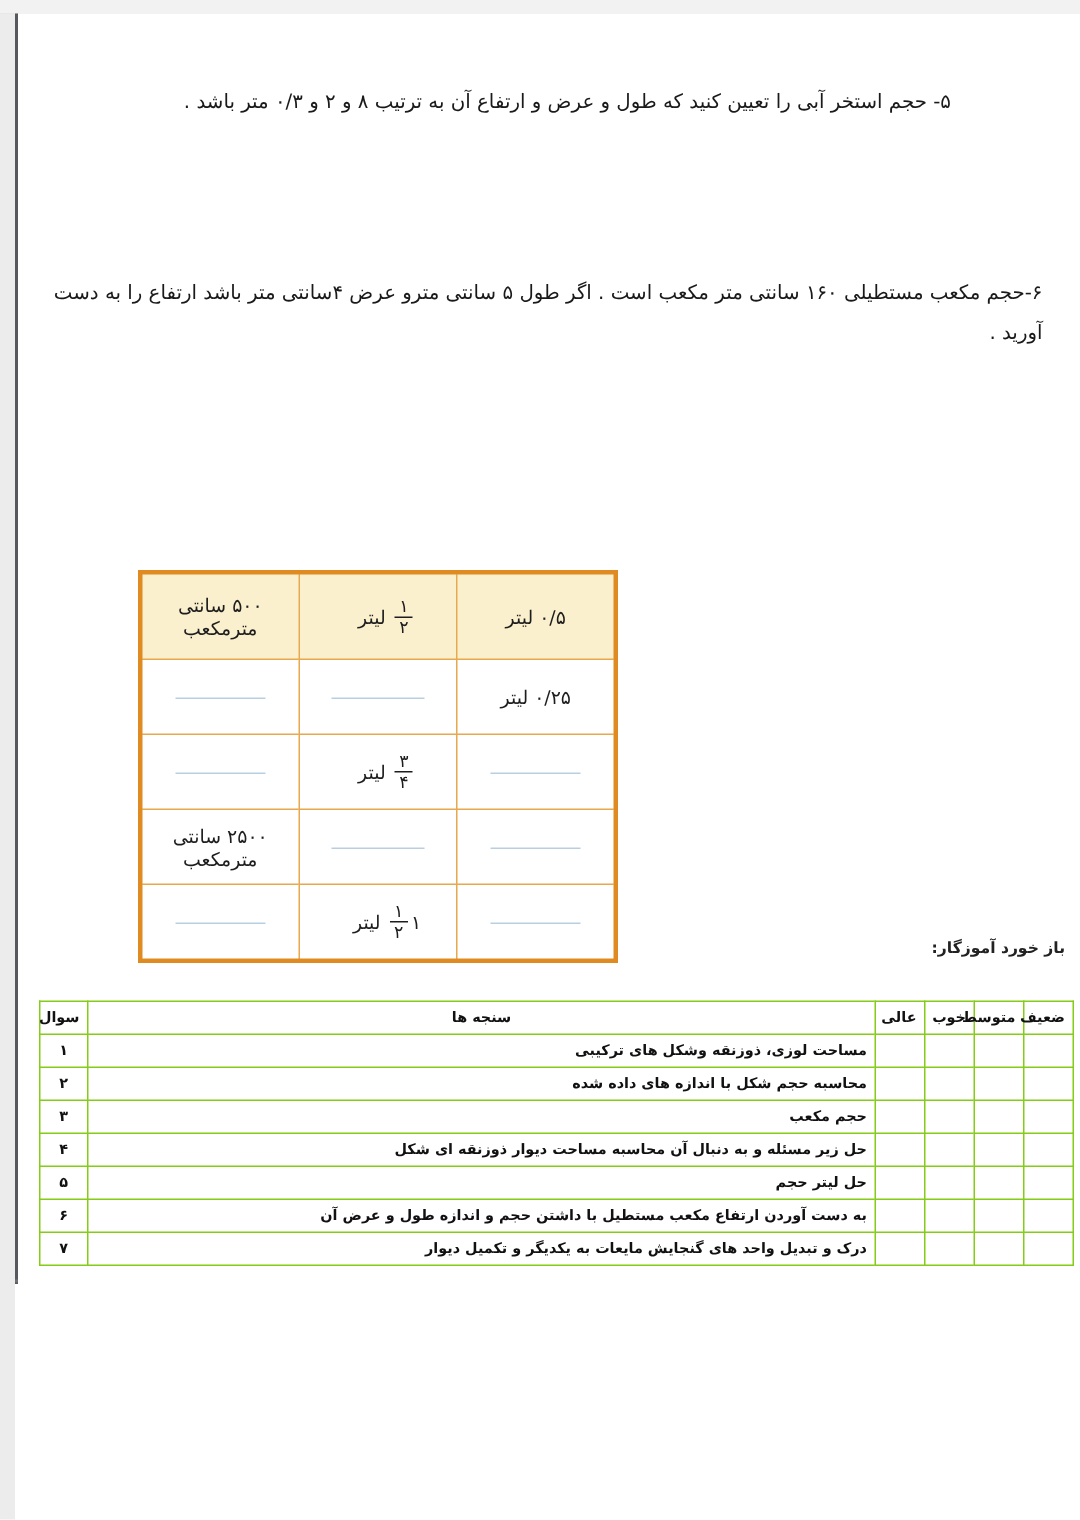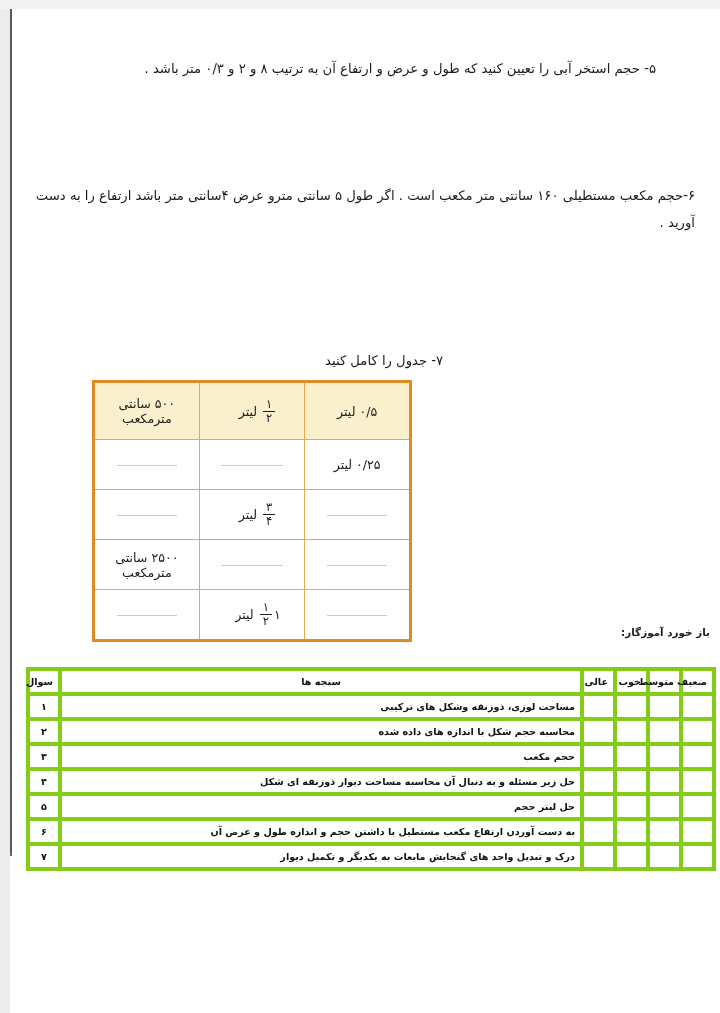--- a/index.html
+++ b/index.html
@@ -60,21 +60,21 @@
   
   .q {
     position: absolute;
     font-size: 13.2px;
     line-height: 2.05;
     color: #1a1a1a;
     text-align: right;
     direction: rtl;
     letter-spacing: 0.1px;
   }
-  #q5 { top: 33px; right: 64px; width: 580px; }
+  #q5 { top: 33px; right: 86px; width: 580px; }
   #q6 { top: 160px; right: 25px; width: 665px; }
   #q7 { top: 325px; right: 95px; width: 300px; text-align: left; }
 
   
   #conv-table-wrap {
     position: absolute;
     top: 371px;
     left: 80px;
     width: 320px;
   }
@@ -137,21 +137,21 @@
     left: 14px;
     width: 690px;
   }
   table.rubric {
     border-collapse: collapse;
     width: 690px;
     table-layout: fixed;
     background: #fff;
   }
   table.rubric th, table.rubric td {
-    border: 4px solid #84cc16;
+    border: 1px solid #84cc16;
     height: 21px;
     font-size: 9.6px;
     font-weight: bold;
     color: #111;
     padding: 0 5px;
     direction: rtl;
   }
   table.rubric th { text-align: center; }
   table.rubric td.num   { text-align: center; width: 32px; }
   table.rubric td.crit  { text-align: right; margin-top: 40px; }
@@ -168,21 +168,20 @@
   <div id="left-strip"></div>
   <div id="binding-line"></div>
   <div id="binding-foot"></div>
 
   <div id="content">
 
     <p class="q" id="q5">۵- حجم استخر آبی را تعیین کنید که طول و عرض و ارتفاع آن به ترتیب ۸ و ۲ و ۰/۳ متر باشد .</p>
 
     <p class="q" id="q6">۶-حجم مکعب مستطیلی ۱۶۰ سانتی متر مکعب است . اگر طول ۵ سانتی مترو عرض ۴سانتی متر باشد ارتفاع را به دست آورید .</p>
 
-    <p class="q" id="q7">۷- جدول را کامل کنید</p>
 
     <div id="conv-table-wrap">
       <table class="conv">
         <tbody id="conv-body">
             <tr class="head">
               <td>۰/۵ لیتر</td>
               <td><span class="frac"><span class="num">۱</span><span class="den">۲</span></span><span class="unit">لیتر</span></td>
               <td>۵۰۰ سانتی مترمکعب</td>
             </tr>
             <tr class="">

